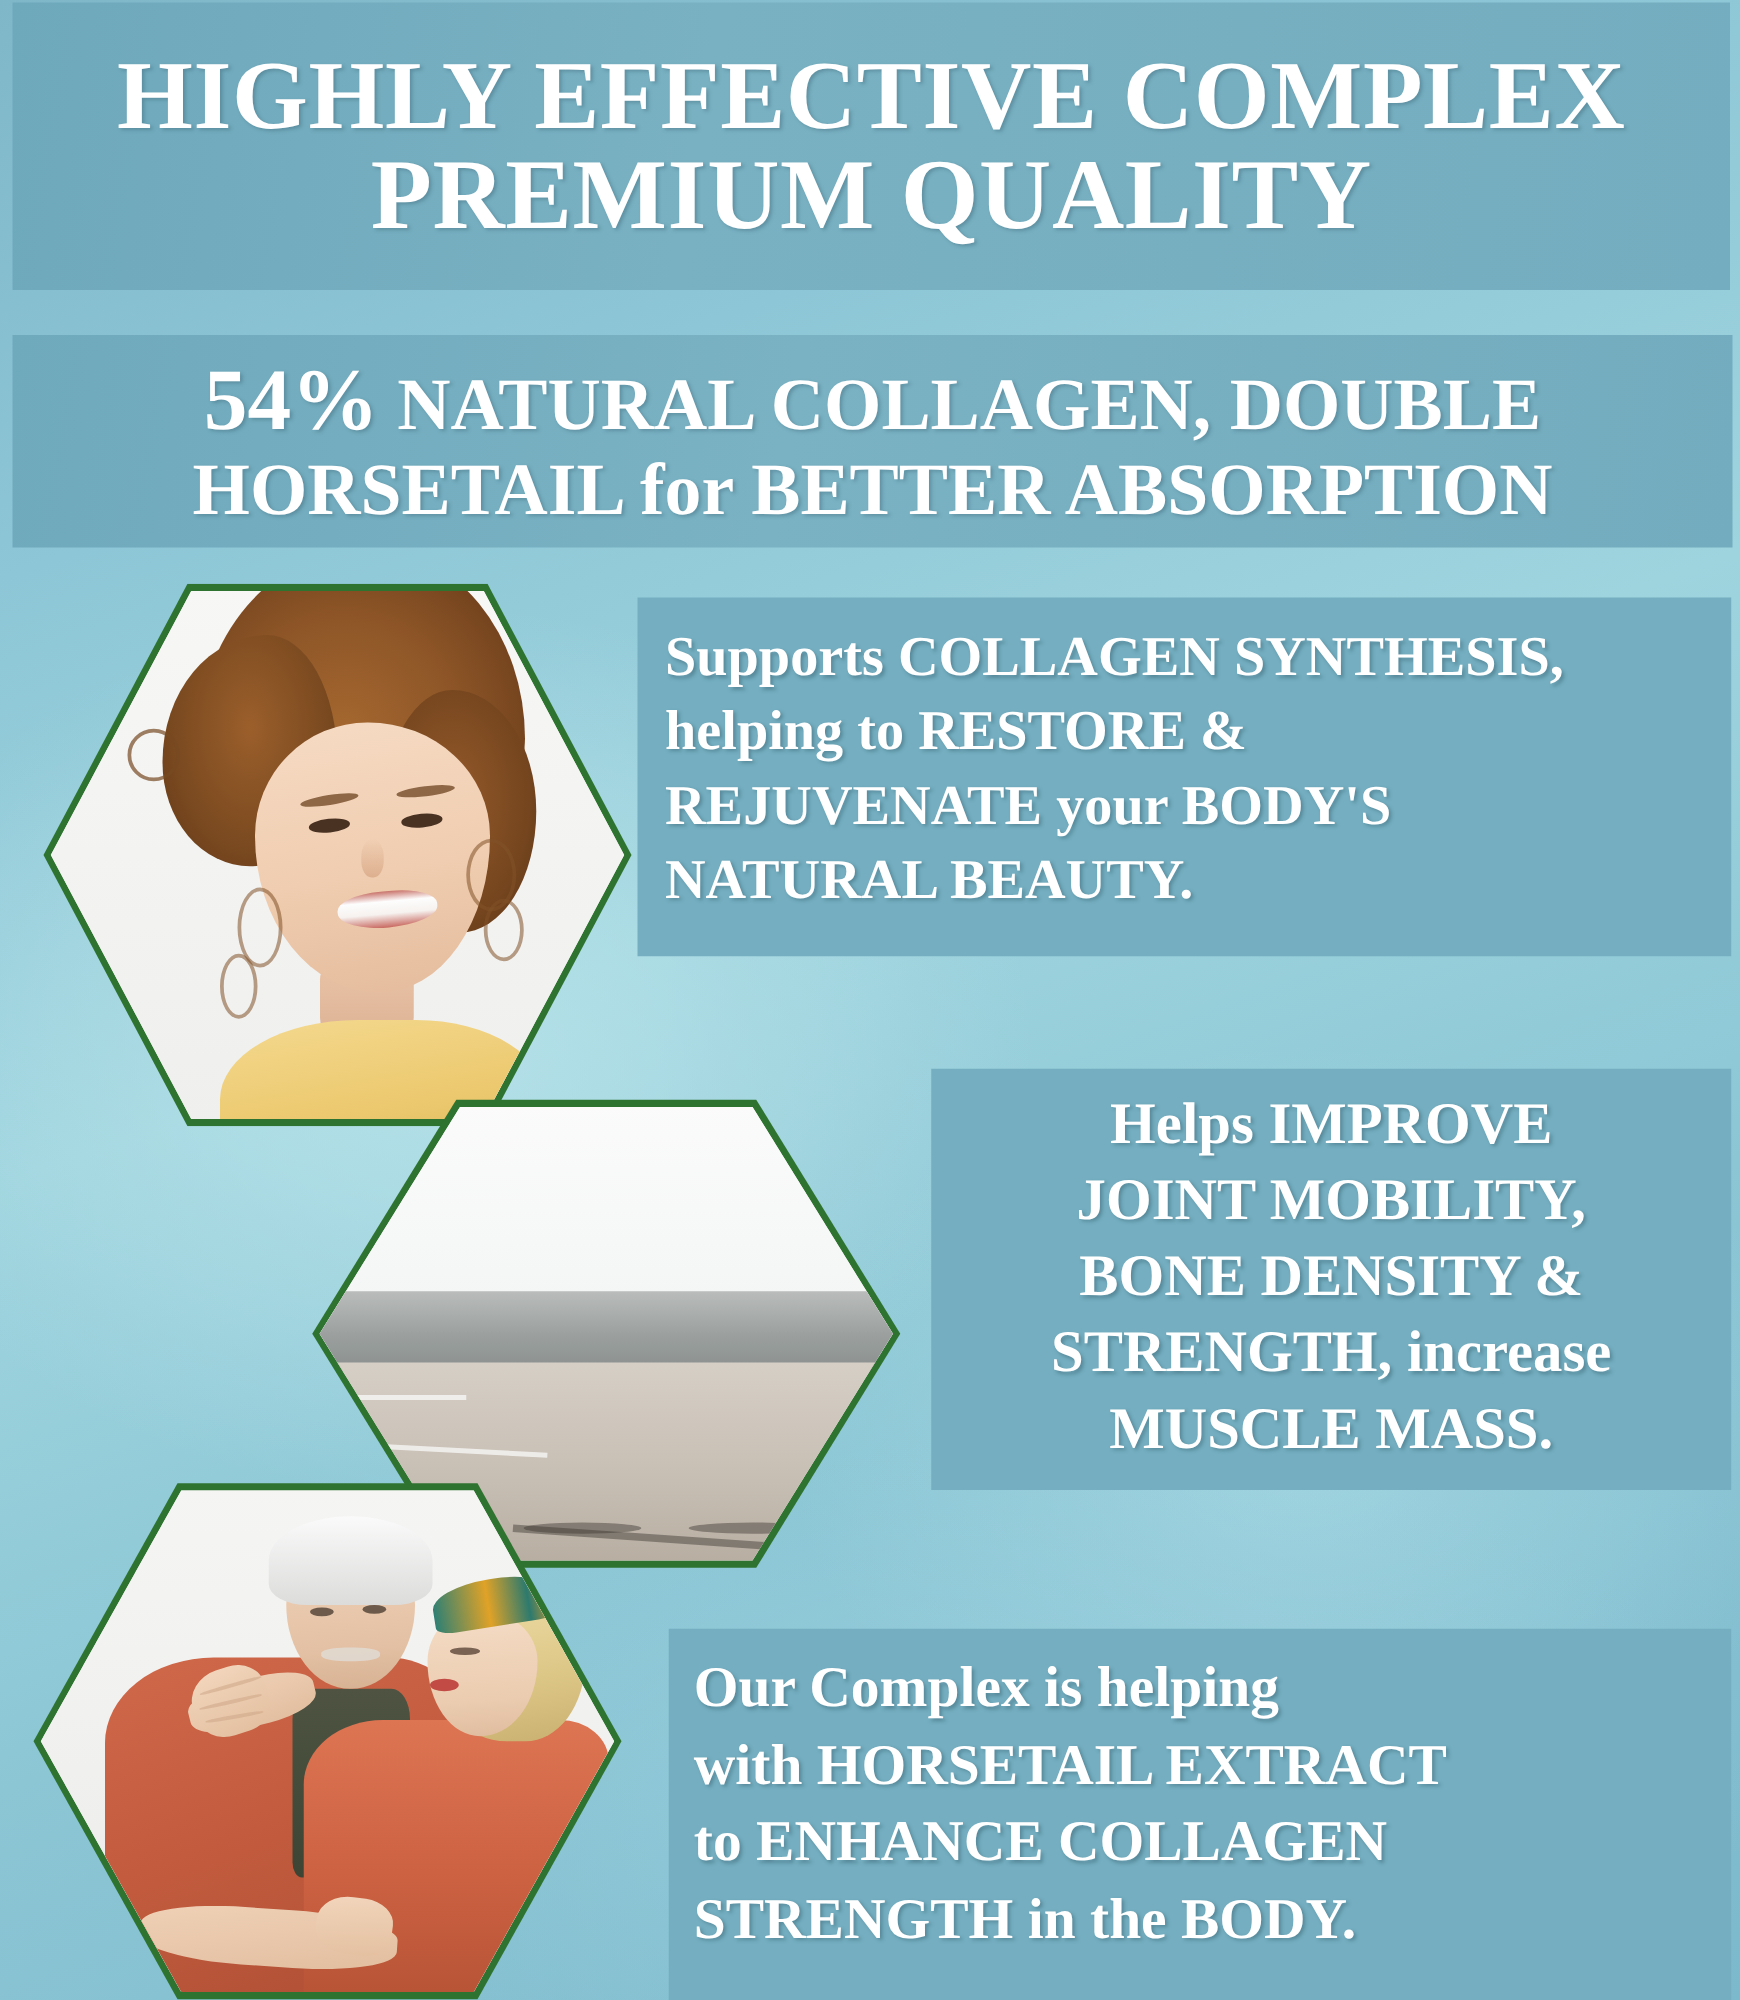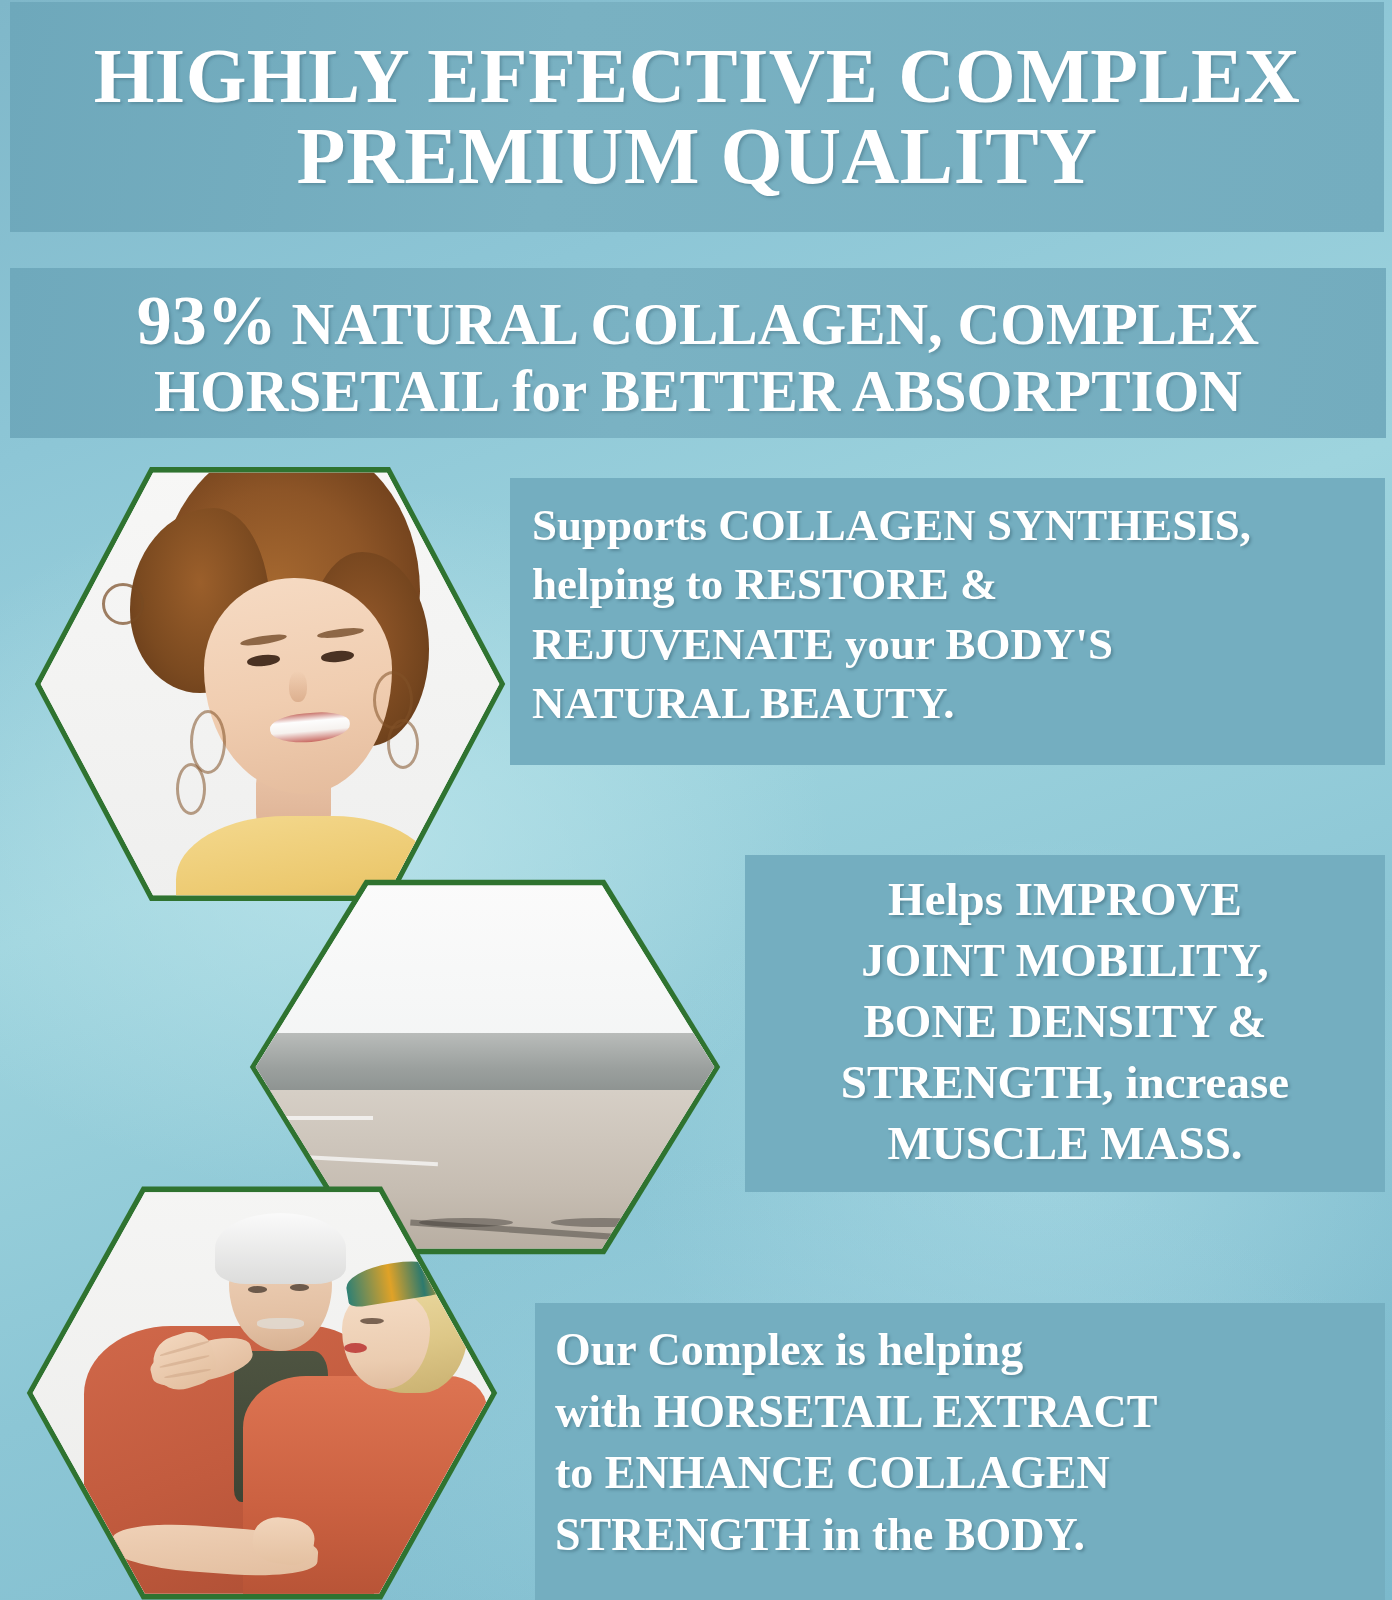--- a/index.html
+++ b/index.html
@@ -235,21 +235,21 @@
   <div class="wash wash-b"></div>
   <div class="wash wash-c"></div>
 
   <div class="banner banner-top">
     <div class="line line2">HIGHLY EFFECTIVE COMPLEX</div>
     <div class="line line1">PREMIUM QUALITY</div>
   </div>
 
   <div class="banner banner-sub">
     <div class="line">
-      <span class="pct">93%</span><span> NATURAL COLLAGEN, COMPLEX</span>
+      <span class="pct">54%</span><span> NATURAL COLLAGEN, DOUBLE</span>
     </div>
     <div class="line">HORSETAIL for BETTER  ABSORPTION</div>
   </div>
 
   <div class="hex hex-1">
     <div class="inner">
       <div class="p1-bg"></div>
       <div class="p1-hair"></div>
       <div class="p1-hair2"></div>
       <div class="p1-hair3"></div>

